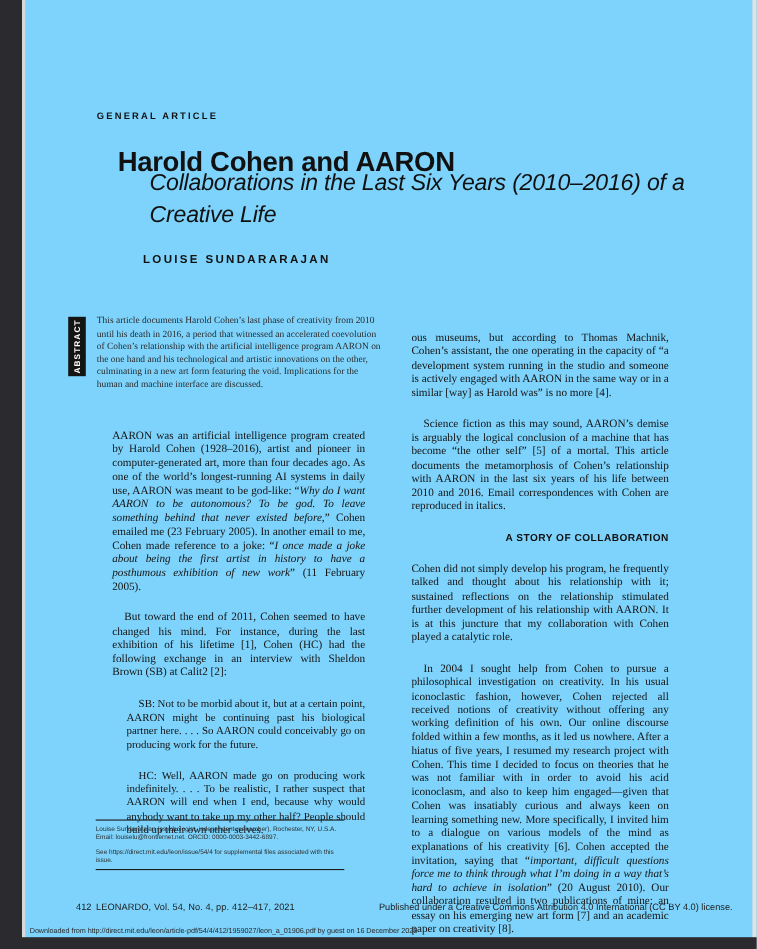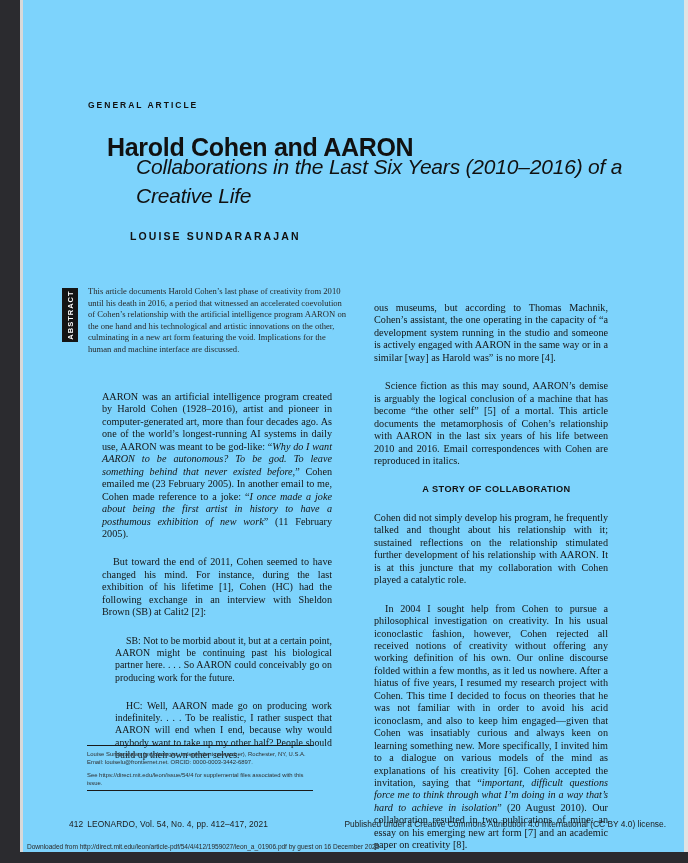--- a/index.html
+++ b/index.html
@@ -150,21 +150,21 @@
   }
 
   .section-head {
     font-family: "Liberation Sans", sans-serif;
     font-weight: bold;
     font-size: 9.2px;
     letter-spacing: 0.45px;
     color: #111;
     margin: 11px 0 4px 0;
     text-indent: 0;
-    text-align: center;
+    text-align: right;
   }
 
   i, .it { }
 
   
   .footnote {
     position: absolute;
     left: 87px; top: 745px;
     width: 226px;
     font-family: "Liberation Sans", sans-serif;

